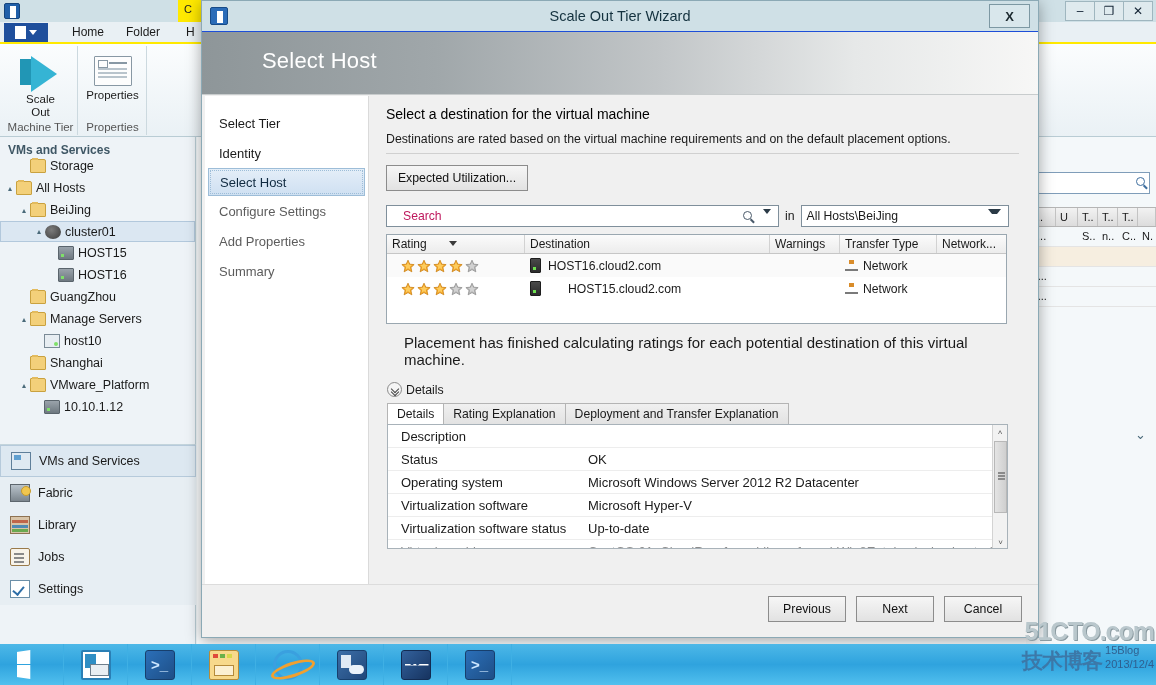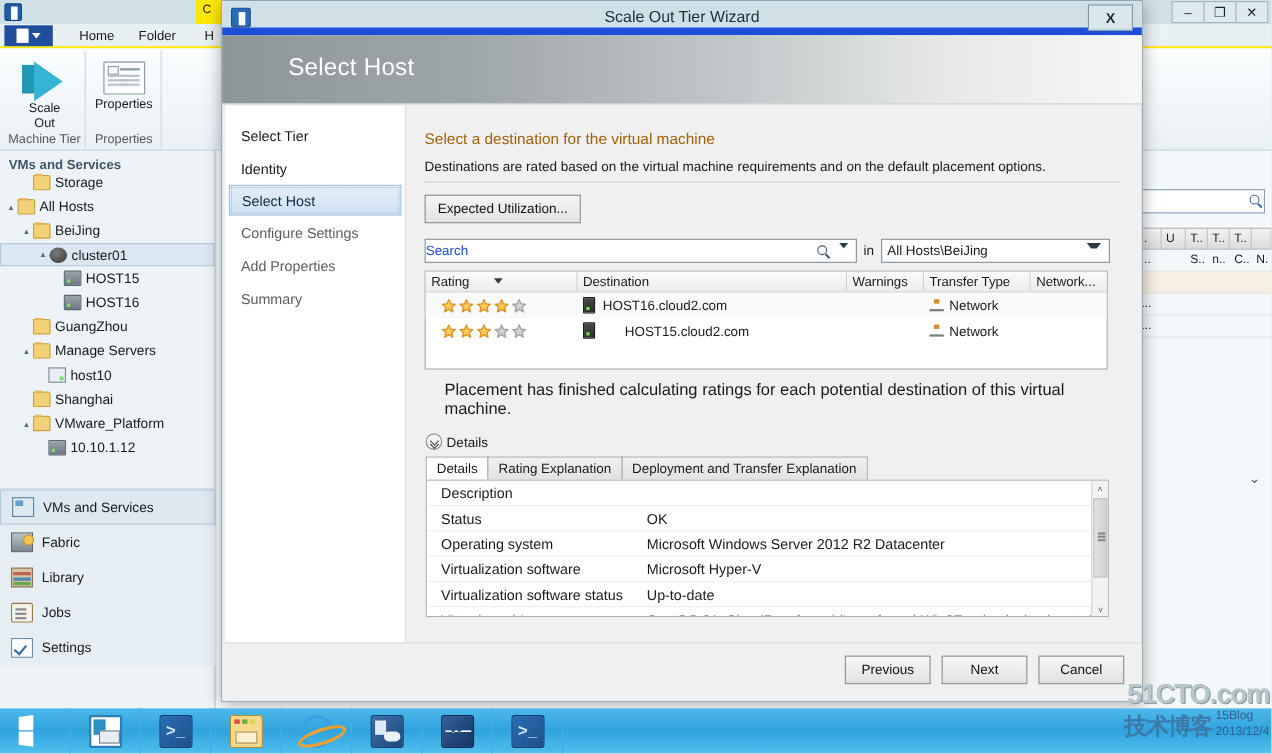--- a/index.html
+++ b/index.html
@@ -216,21 +216,21 @@
      clip-path: polygon(0 0,12% 0,20% -260%,30% 300%,42% -140%,52% 120%,66% 0,100% 0,100% 100%,0 100%); }
 
   
   #wizard {
     position: absolute; left: 201px; top: 0px; width: 838px; height: 638px;
     background: #f0f0f0; border: 1px solid #8ba9b5;
     box-shadow: 0 3px 14px rgba(0,0,0,0.35);
   }
   .wz-titlebar {
     height: 31px; background: #cfe0e6; position: relative;
-    border-bottom: 7px solid #1d4ed8;
+    border-bottom: 1px solid #1d4ed8;
   }
   .wz-ticon {
     position: absolute; left: 8px; top: 6px; width: 18px; height: 18px;
     background: #2a6cb8; border: 1px solid #174b87; border-radius: 2px;
   }
   .wz-ticon::after { content:""; position:absolute; left:6px; top:3px; width:6px; height:12px; background:#fff; }
   .wz-title {
     text-align: center; line-height: 31px; font-size: 14.5px; color: #14323f;
   }
   .wz-close {
@@ -258,35 +258,35 @@
   .step.done { color: #1b1b1b; }
   .step.current {
     background: linear-gradient(180deg,#e4eef8,#cfe0f2); color: #102a40;
     border: 1px solid #9dbdd8; outline: 1px dotted #9dbdd8; outline-offset: -3px;
     margin: 0 3px; padding-left: 11px; height: 28px;
   }
   .wz-main {
     position: absolute; left: 168px; top: 0; right: 3px; bottom: 53px;
     background: #f0f0f0; padding: 10px 14px 0 14px;
   }
-  .wz-h1 { font-size: 14px; color: #a16207; margin: 12px 0 10px 2px; }
+  .wz-h1 { font-size: 14px; color: #000000; margin: 0 0 10px 2px; }
   .wz-sub { font-size: 12.3px; color: #1a1a1a; margin: 0 0 7px 2px; }
   .wz-hr { height: 1px; background: #d0d0d0; margin: 0 2px 11px 2px; }
   .btn {
     background: linear-gradient(180deg,#f6f6f6,#e2e2e2);
     border: 1px solid #8c8c8c; font-size: 12.3px; color: #111;
     padding: 5px 10px; font-family: inherit;
   }
   .util-btn { margin-left: 2px; width: 142px; height: 26px; }
   .searchrow { display: flex; align-items: center; margin: 14px 0 0 2px; }
   .searchbox {
     width: 393px; height: 22px; background: #fff; border: 1px solid #7f8f9b;
     position: relative; display: flex; align-items: center;
   }
-  .searchbox .ph { font-size: 12.2px; color: #1d4ed8; padding-left: 0; }
+  .searchbox .ph { font-size: 12.2px; color: #be185d; padding-left: 16px; }
   .searchbox .mag2 {
     position: absolute; right: 26px; top: 5px; width: 9px; height: 9px;
     border: 1.6px solid #4a5a6a; border-radius: 50%;
   }
   .searchbox .mag2::after {
     content:""; position:absolute; right:-4px; bottom:-3px; width:5px; height:1.6px;
     background:#4a5a6a; transform: rotate(45deg);
   }
   .searchbox .dd { position: absolute; right: 7px; top: 8px; }
   .caret-dn { width:0;height:0;border-left:4px solid transparent;border-right:4px solid transparent;border-top:5px solid #2a3a46; }

